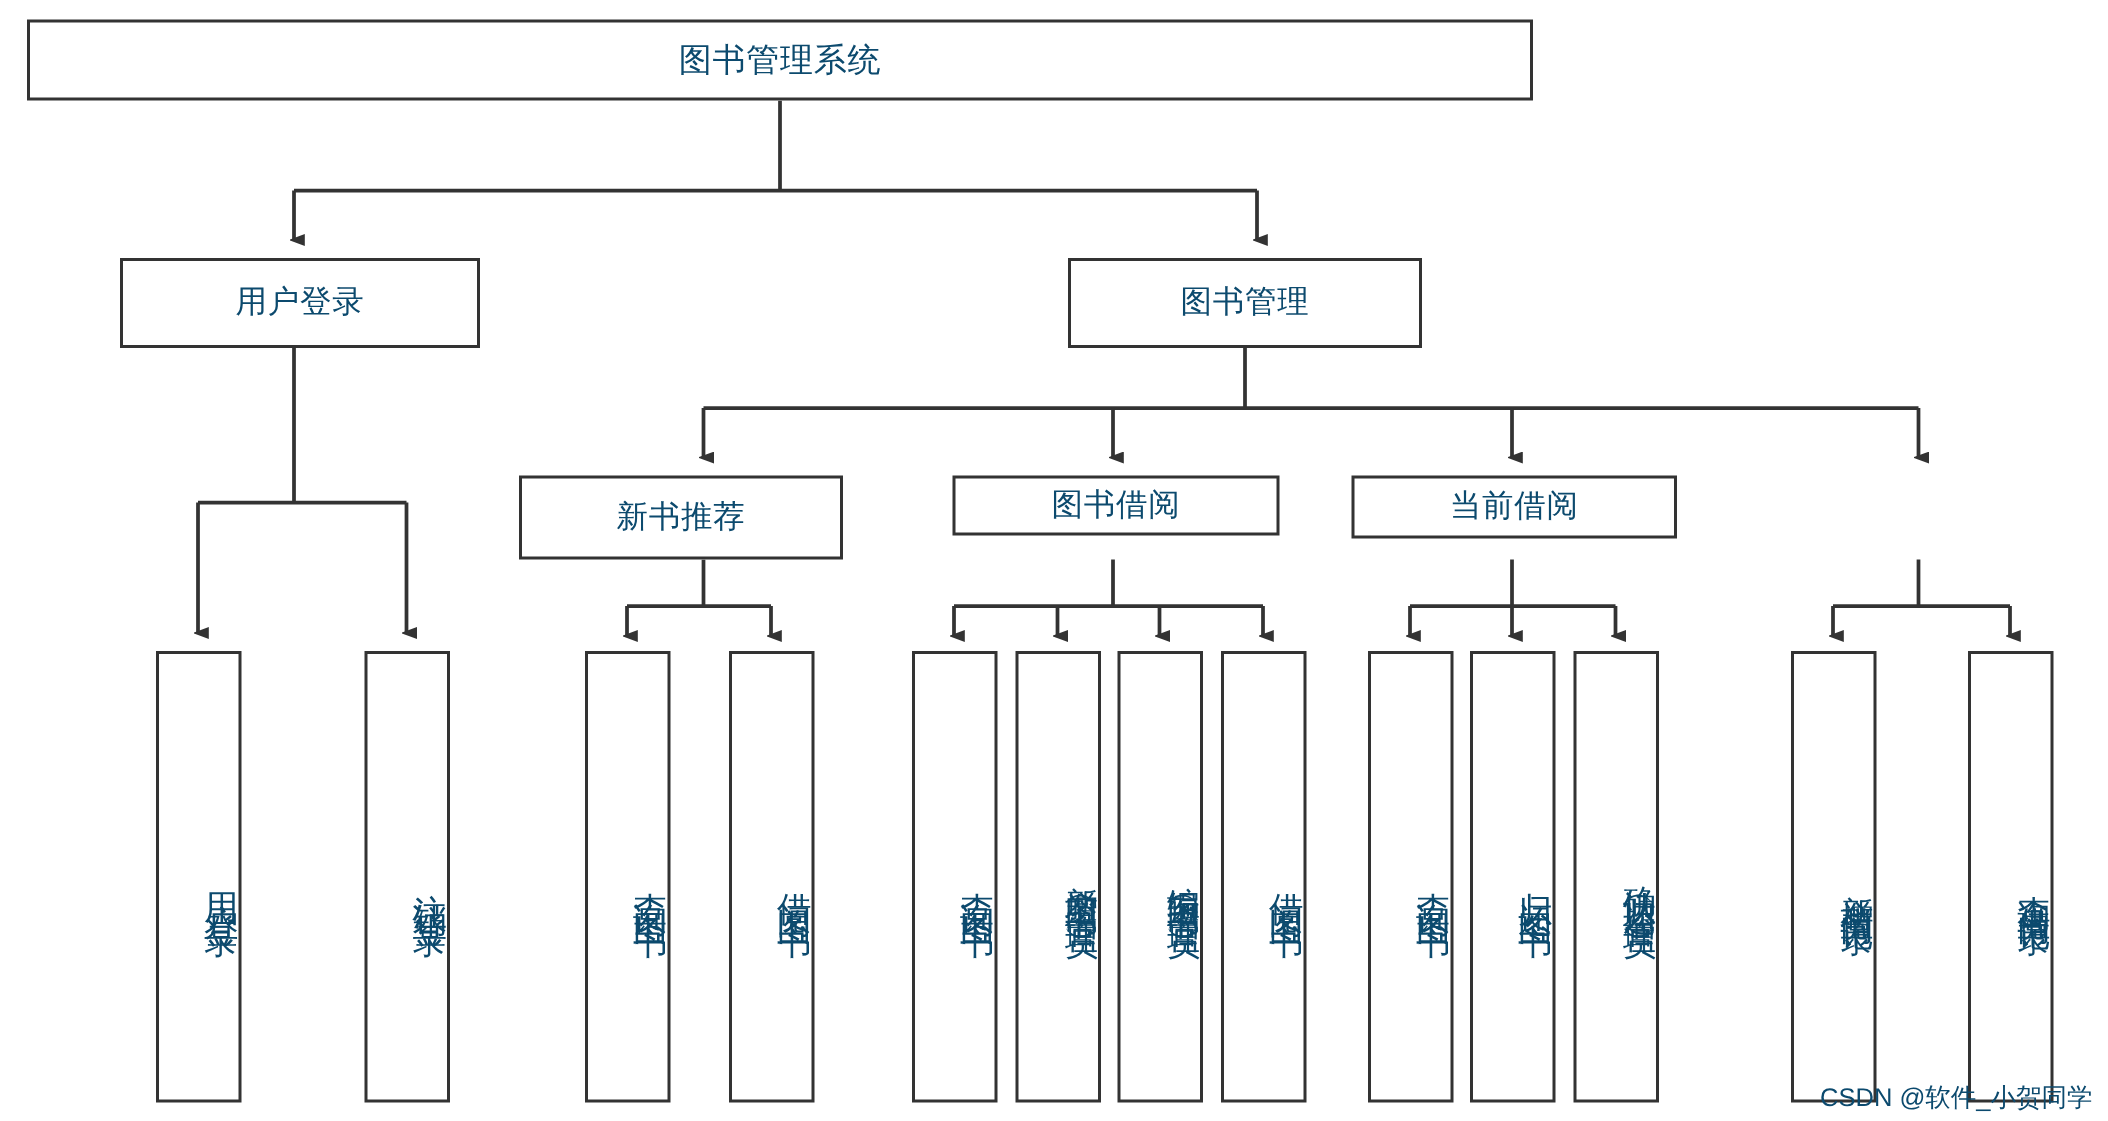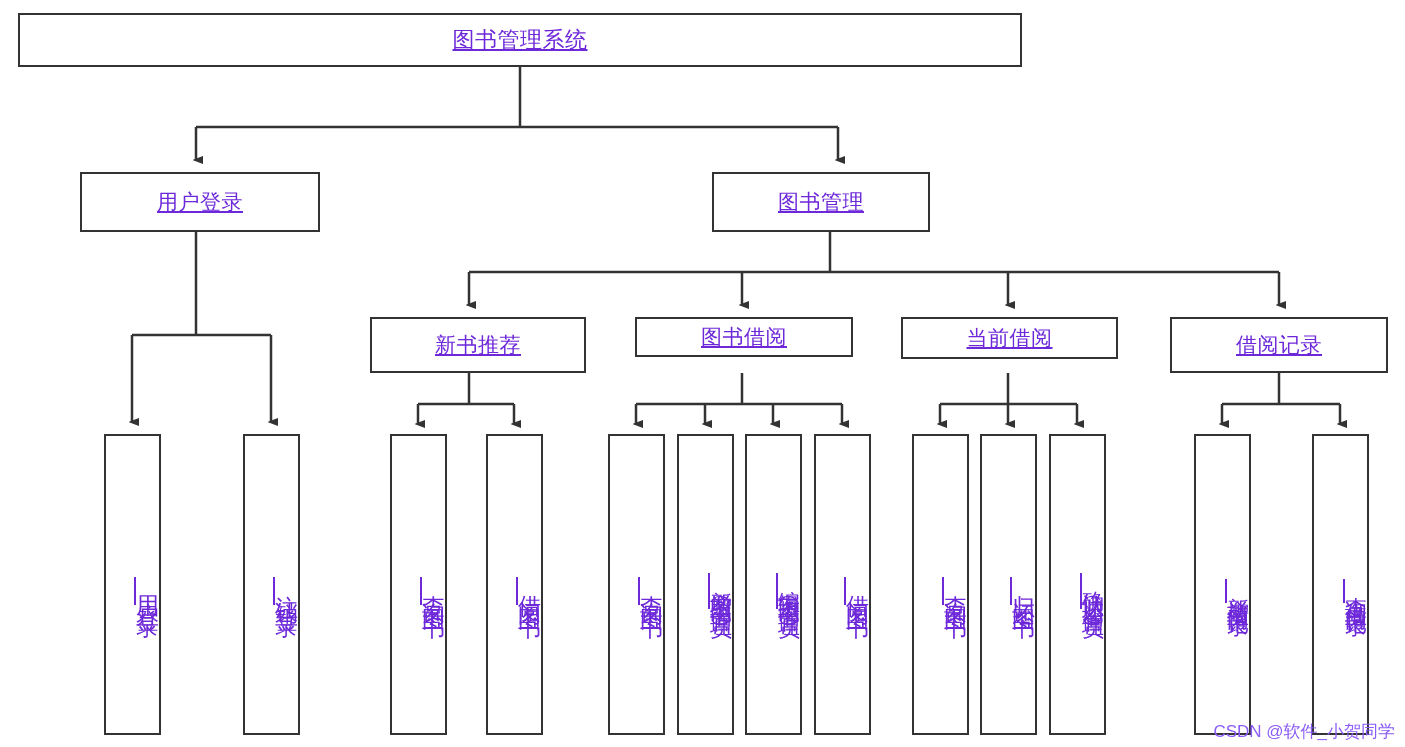--- a/index.html
+++ b/index.html
@@ -15,23 +15,22 @@
   svg#wires{position:absolute;left:0;top:0;width:1405px;height:747px;}
 
   .node{
     position:absolute;
     box-sizing:border-box;
     background:#ffffff;
     border:2.5px solid #333333;
     display:flex;
     align-items:center;
     justify-content:center;
-    color:#6d28d9;
+    color:#0c4a6e;
     z-index:2;
-    text-decoration:underline;
   }
   .node .lbl{
     display:block;
     text-align:center;
     line-height:1.18;
     letter-spacing:0.5px;
     white-space:nowrap;
   }
 
   
@@ -53,21 +52,21 @@
     letter-spacing:7px;
     line-height:1;
     white-space:nowrap;
   }
   .v-node.tall .lbl{letter-spacing:4px;font-size:22px;}
 
   #watermark{
     position:absolute;
     right:10px;bottom:4px;
     font-size:17px;
-    color:#8b5cf6;
+    color:#0c4a6e;
     z-index:5;
     white-space:nowrap;
     font-family:"Liberation Sans","DejaVu Sans",sans-serif;
   }
 </style>
 </head>
 <body>
 
 <div id="canvas">
 
@@ -121,35 +120,32 @@
     </g>
   </svg>
 
   <div class="node h-node" id="n-root" style="left:18px;top:13px;width:1004px;height:54px;">
     <span class="lbl">图书管理系统</span>
   </div>
 
   <div class="node h-node" style="left:80px;top:172px;width:240px;height:60px;">
     <span class="lbl">用户登录</span>
   </div>
-  <div class="node h-node" style="left:712px;top:172px;width:218px;height:60px;">
+  <div class="node h-node" style="left:712px;top:172px;width:236px;height:60px;">
     <span class="lbl">图书管理</span>
   </div>
 
-  <div class="node h-node" style="left:370px;top:317px;width:216px;height:56px;">
+  <div class="node h-node" style="left:346px;top:317px;width:216px;height:56px;">
     <span class="lbl">新书推荐</span>
   </div>
   <div class="node h-node" style="left:635px;top:317px;width:218px;height:40px;">
     <span class="lbl">图书借阅</span>
   </div>
   <div class="node h-node" style="left:901px;top:317px;width:217px;height:42px;">
     <span class="lbl">当前借阅</span>
-  </div>
-  <div class="node h-node" style="left:1170px;top:317px;width:218px;height:56px;">
-    <span class="lbl">借阅记录</span>
   </div>
 
   <div class="node v-node" style="left:104px;top:434px;width:57px;height:301px;">
     <span class="lbl">用户登录</span>
   </div>
   <div class="node v-node" style="left:243px;top:434px;width:57px;height:301px;">
     <span class="lbl">注销登录</span>
   </div>
 
   <div class="node v-node" style="left:390px;top:434px;width:57px;height:301px;">

